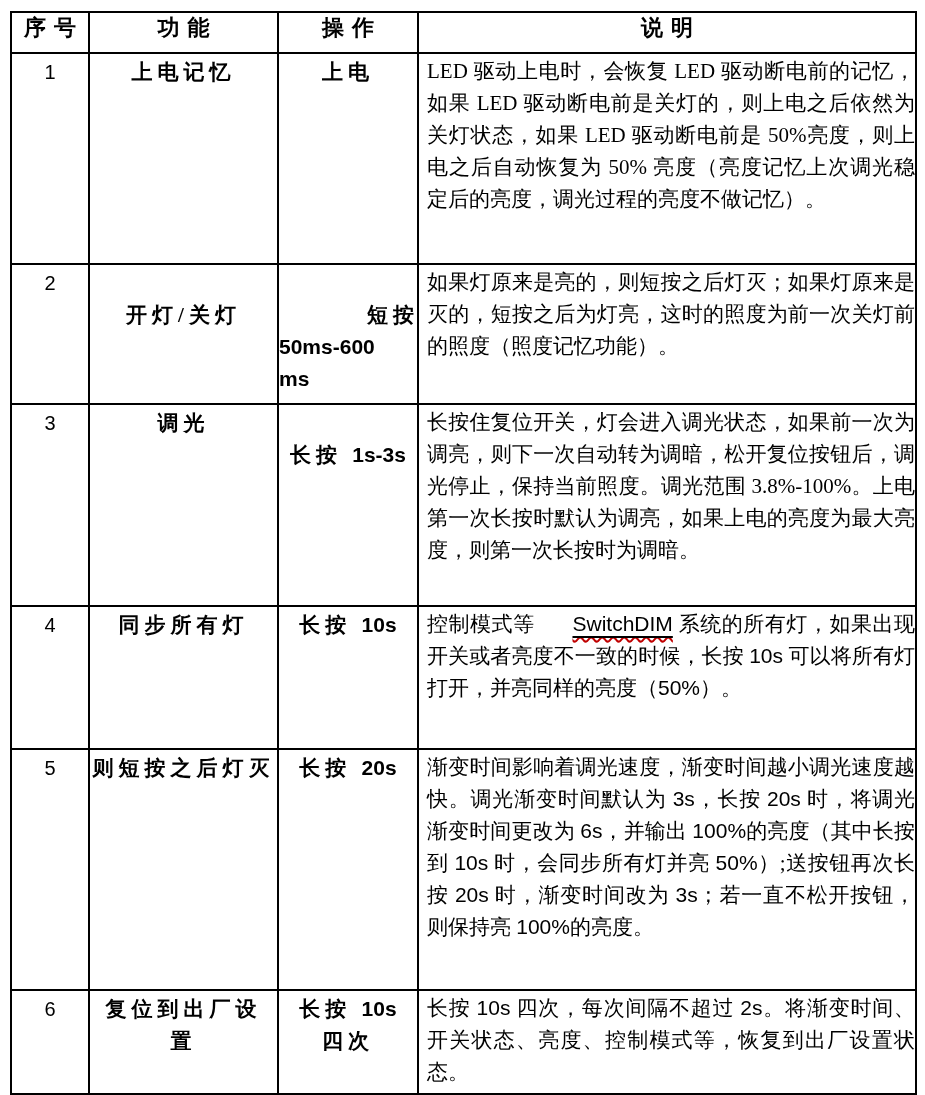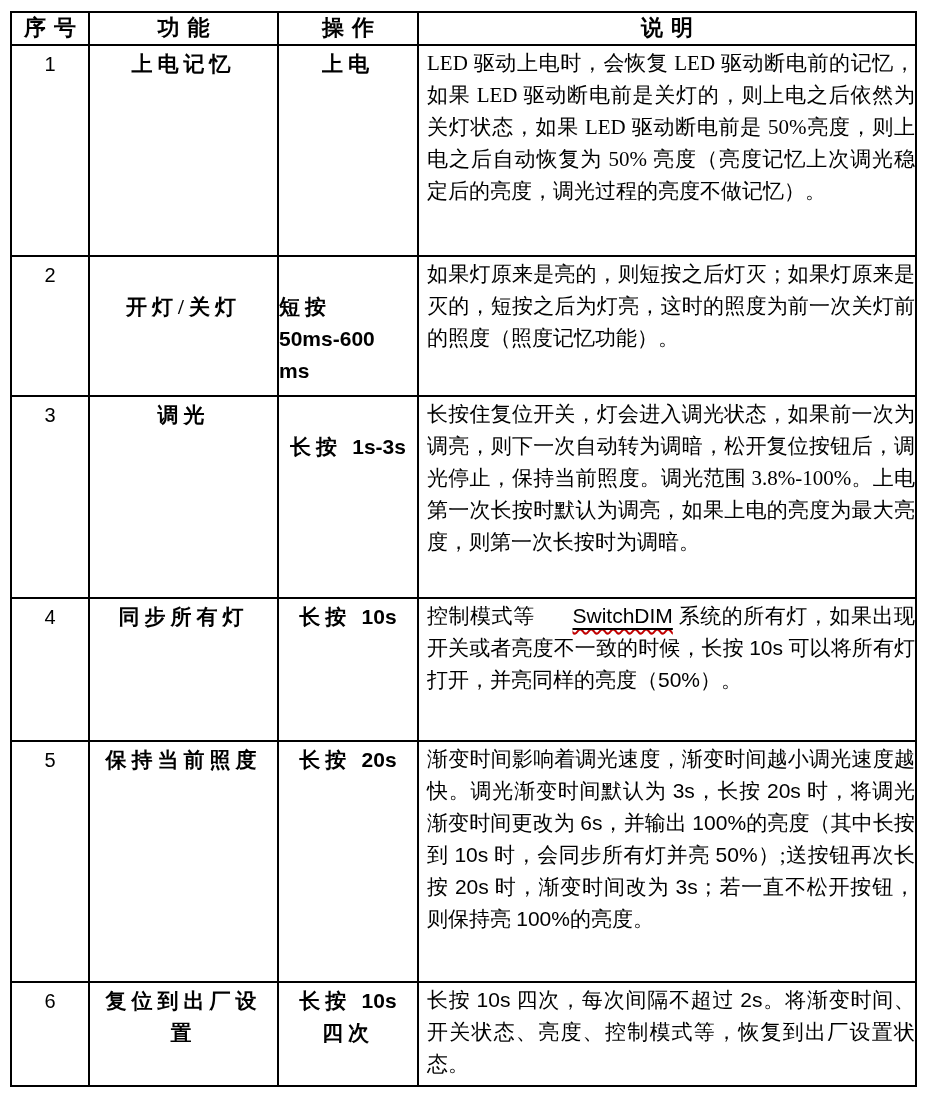--- a/index.html
+++ b/index.html
@@ -16,21 +16,21 @@
     width: 905px;
     border-collapse: collapse;
     table-layout: fixed;
   }
   .doc-table th, .doc-table td {
     border: 2px solid #000000;
     vertical-align: top;
     padding: 0;
     overflow: hidden;
   }
-  thead tr { height: 33px; }
+  thead tr { height: 41px; }
   tbody tr:nth-child(1) { height: 211px; }
   tbody tr:nth-child(2) { height: 140px; }
   tbody tr:nth-child(3) { height: 202px; }
   tbody tr:nth-child(4) { height: 143px; }
   tbody tr:nth-child(5) { height: 241px; }
   tbody tr:nth-child(6) { height: 104px; }
 
   th {
     font-size: 22px;
     font-weight: bold;
@@ -49,21 +49,21 @@
   }
   td.col-func, td.col-op { padding-top: 2px; font-weight: bold; }
   .line {
     font-size: 21px;
     line-height: 32px;
     min-height: 32px;
     white-space: nowrap;
   }
   .al-center { text-align: center; }
   .al-left   { text-align: left; }
-  .al-right  { padding-right: 3px; }
+  .al-right  { text-align: right; padding-right: 3px; }
   .cjk { letter-spacing: 5px; }
   .al-right .cjk { margin-right: -5px; }
   .sans {
     font-family: "Liberation Sans", "DejaVu Sans", sans-serif;
     letter-spacing: 0;
   }
   .desc-p {
     margin: 0;
     padding: 1px 0 0 8px;
     font-size: 21px;
@@ -149,21 +149,21 @@
         <td class="col-op">
           <div class="line al-center"><span class="cjk">长按 </span><span class="sans">10s</span></div>
         </td>
         <td class="col-desc">
           <p class="desc-p"><span class="">控制模式等 </span><span class="sd-out"><span class="sd-in">SwitchDIM</span></span><span class=""> 系统的所有灯，如果出现开关或者亮度不一致的时候，长按 </span><span class="sans">10s</span><span class=""> 可以将所有灯打开，并亮同样的亮度（</span><span class="sans">50%</span><span class="">）。</span></p>
         </td>
       </tr>
       <tr>
         <td class="col-num">5</td>
         <td class="col-func">
-          <div class="line al-center"><span class="cjk">保持当前照度</span></div>
+          <div class="line al-center"><span class="cjk">则短按之后灯灭</span></div>
         </td>
         <td class="col-op">
           <div class="line al-center"><span class="cjk">长按 </span><span class="sans">20s</span></div>
         </td>
         <td class="col-desc">
           <p class="desc-p"><span class="">渐变时间影响着调光速度，渐变时间越小调光速度越快。调光渐变时间默认为 </span><span class="sans">3s</span><span class="">，长按 </span><span class="sans">20s</span><span class=""> 时，将调光渐变时间更改为 </span><span class="sans">6s</span><span class="">，并输出 </span><span class="sans">100%</span><span class="">的亮度（其中长按到 </span><span class="sans">10s</span><span class=""> 时，会同步所有灯并亮 </span><span class="sans">50%</span><span class="">）;送按钮再次长按 </span><span class="sans">20s</span><span class=""> 时，渐变时间改为 </span><span class="sans">3s</span><span class="">；若一直不松开按钮，则保持亮 </span><span class="sans">100%</span><span class="">的亮度。</span></p>
         </td>
       </tr>
       <tr>
         <td class="col-num">6</td>

